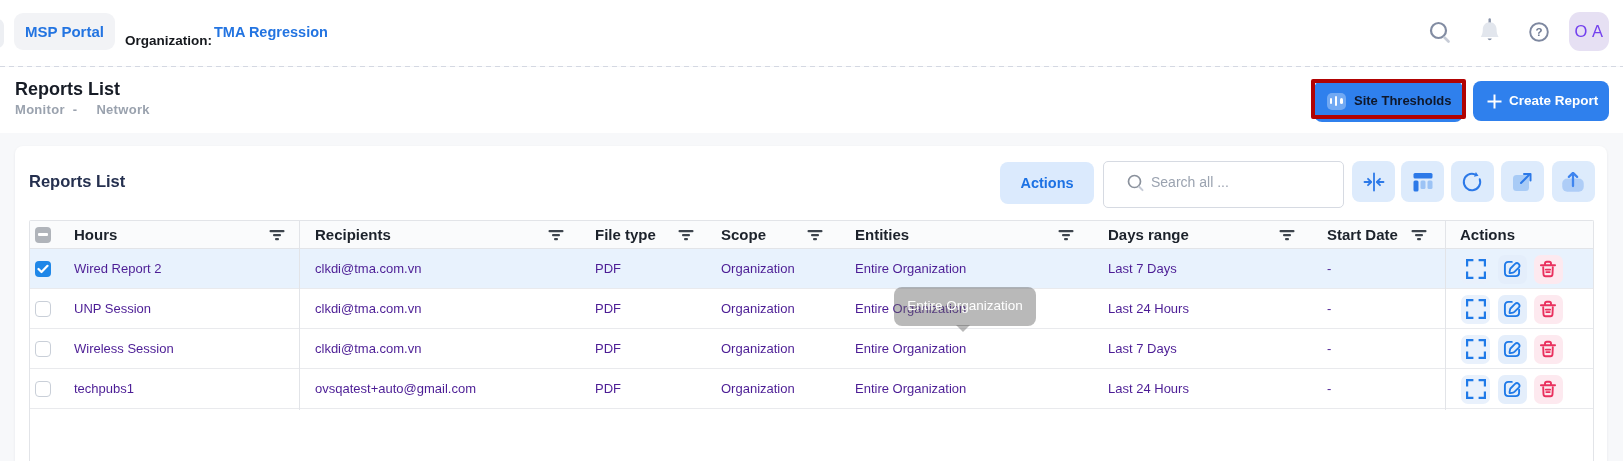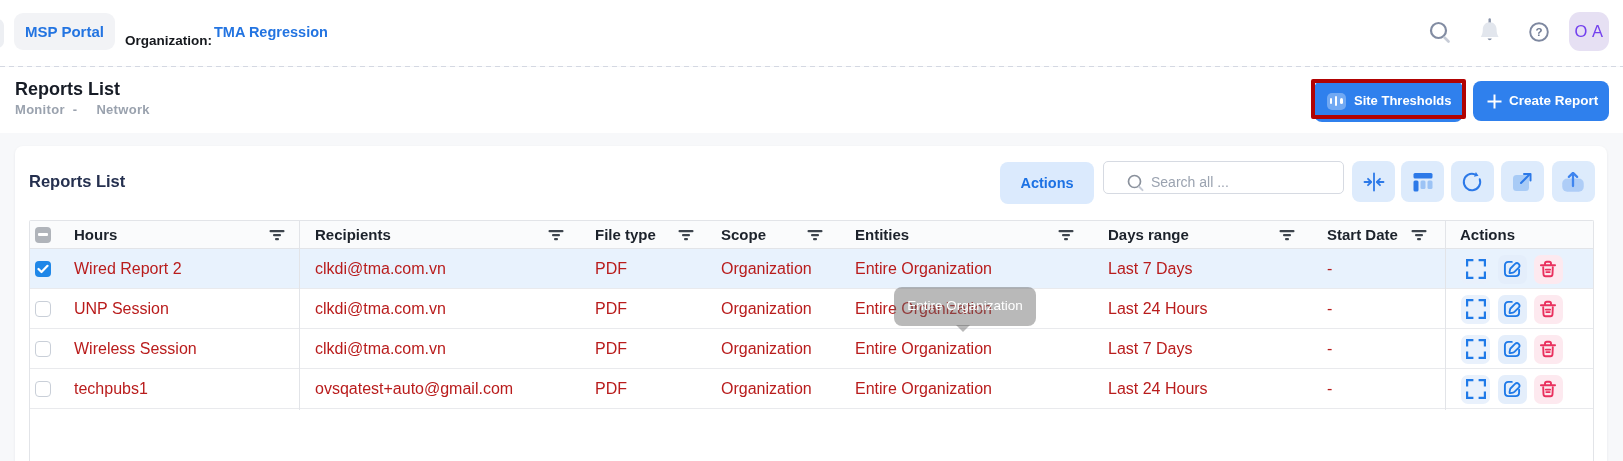--- a/index.html
+++ b/index.html
@@ -16,39 +16,39 @@
 
 #pagehead { position:absolute; left:0; top:67px; width:1623px; height:66px; background:#fff; }
 #h1 { position:absolute; left:15px; top:79px; font-size:18px; font-weight:bold; color:#171c26; }
 #crumb { position:absolute; left:15px; top:102px; font-size:13px; letter-spacing:0.3px; color:#9aa2ae; font-weight:bold; }
 #crumb .dash { margin-left:8px; margin-right:19px; }
 #btn-st { position:absolute; left:1314px; top:80.5px; width:149px; height:41px; background:#2f80ed; border-radius:8px; }
 #btn-st .ico { position:absolute; left:13px; top:12px; width:19px; height:17px; background:rgba(255,255,255,0.32); border-radius:5px; }
 #btn-st .b1 { position:absolute; left:3px; top:5.5px; width:2.2px; height:6px; background:#fff; border-radius:2px; }
 #btn-st .b2 { position:absolute; left:8.2px; top:3.5px; width:2.2px; height:10px; background:#fff; border-radius:2px; }
 #btn-st .b3 { position:absolute; left:13.4px; top:5.5px; width:2.2px; height:6px; background:#fff; border-radius:2px; }
-#btn-st .txt { position:absolute; left:40px; top:0; height:40px; line-height:40px; color:#ffffff; font-size:13px; font-weight:bold; }
+#btn-st .txt { position:absolute; left:40px; top:0; height:40px; line-height:40px; color:#0f172a; font-size:13px; font-weight:bold; }
 #redbox { position:absolute; left:1311px; top:79px; width:155px; height:40px; border:4px solid #b10303; border-radius:2px; z-index:5; }
 #btn-cr { position:absolute; left:1473px; top:81px; width:136px; height:40px; background:#2f80ed; border-radius:8px; }
 #btn-cr .txt { position:absolute; left:36px; top:0; height:40px; line-height:40px; color:#fff; font-size:13.5px; font-weight:bold; }
 
 #card { position:absolute; left:15px; top:146px; width:1592px; height:330px; background:#fff; border-radius:8px; box-shadow:0 1px 3px rgba(16,24,40,.07); }
 #cardtitle { position:absolute; left:14px; top:26px; font-size:16.5px; font-weight:bold; color:#25304f; }
 #btn-actions { position:absolute; left:985px; top:16px; width:94px; height:42px; background:#dbeafd; border-radius:8px; color:#1d72e4; font-size:14.5px; font-weight:bold; text-align:center; line-height:42px; }
-#searchbox { position:absolute; left:1088px; top:15px; width:241px; height:33px; border:1px solid #d6dae2; border-radius:5px; background:#fff; }
+#searchbox { position:absolute; left:1088px; top:15px; width:241px; height:47px; border:1px solid #d6dae2; border-radius:5px; background:#fff; }
 #searchbox .ph { position:absolute; left:47px; top:0; height:41px; line-height:41px; font-size:14px; color:#9ba3b0; }
 .tbtn { position:absolute; top:15px; width:43px; height:41px; background:#ddebfc; border-radius:8px; }
 .tbtn svg { position:absolute; left:50%; top:50%; transform:translate(-50%,-50%); }
 
 #tbl { position:absolute; left:13.5px; top:73.5px; width:1565px; height:256.5px; border:1px solid #e2e4e8; border-bottom:none; border-radius:2px; background:#fff; }
 #thead { position:absolute; left:0; top:0; width:1563px; height:28.5px; background:#fafbfc; border-bottom:1px solid #e2e4e8; }
 .htxt { position:absolute; top:0; height:28px; line-height:28px; font-size:15px; font-weight:bold; color:#1c222b; }
 .row { position:absolute; left:0; width:1563px; height:40px; border-bottom:1px solid #e9eaed; background:#fff; }
 .row.sel { background:#e8f2fd; }
-.ctxt { position:absolute; top:0; height:54px; line-height:40px; font-size:16px; color:#b91c1c; }
+.ctxt { position:absolute; top:0; height:54px; line-height:40px; font-size:13px; color:#4c1d95; }
 .vline1 { position:absolute; left:269px; top:0; width:1px; height:189.5px; background:#e2e4e8; }
 .vline2 { position:absolute; left:1415px; top:0; width:1px; height:189.5px; background:#e2e4e8; }
 .cb { position:absolute; left:20px; width:16px; height:16px; border-radius:4px; }
 .cb.off { background:#fff; border:1.5px solid #c9cfd8; }
 .cb.on { background:#1f87e8; }
 .cb.ind { background:#b0b4ba; }
 .abtn { position:absolute; width:29px; height:29px; border-radius:7px; }
 .abtn svg { position:absolute; left:50%; top:50%; transform:translate(-50%,-50%); }
 .abtn.e1 { background:#e9f1fc; }
 .abtn.e2 { background:#e4eefb; }

